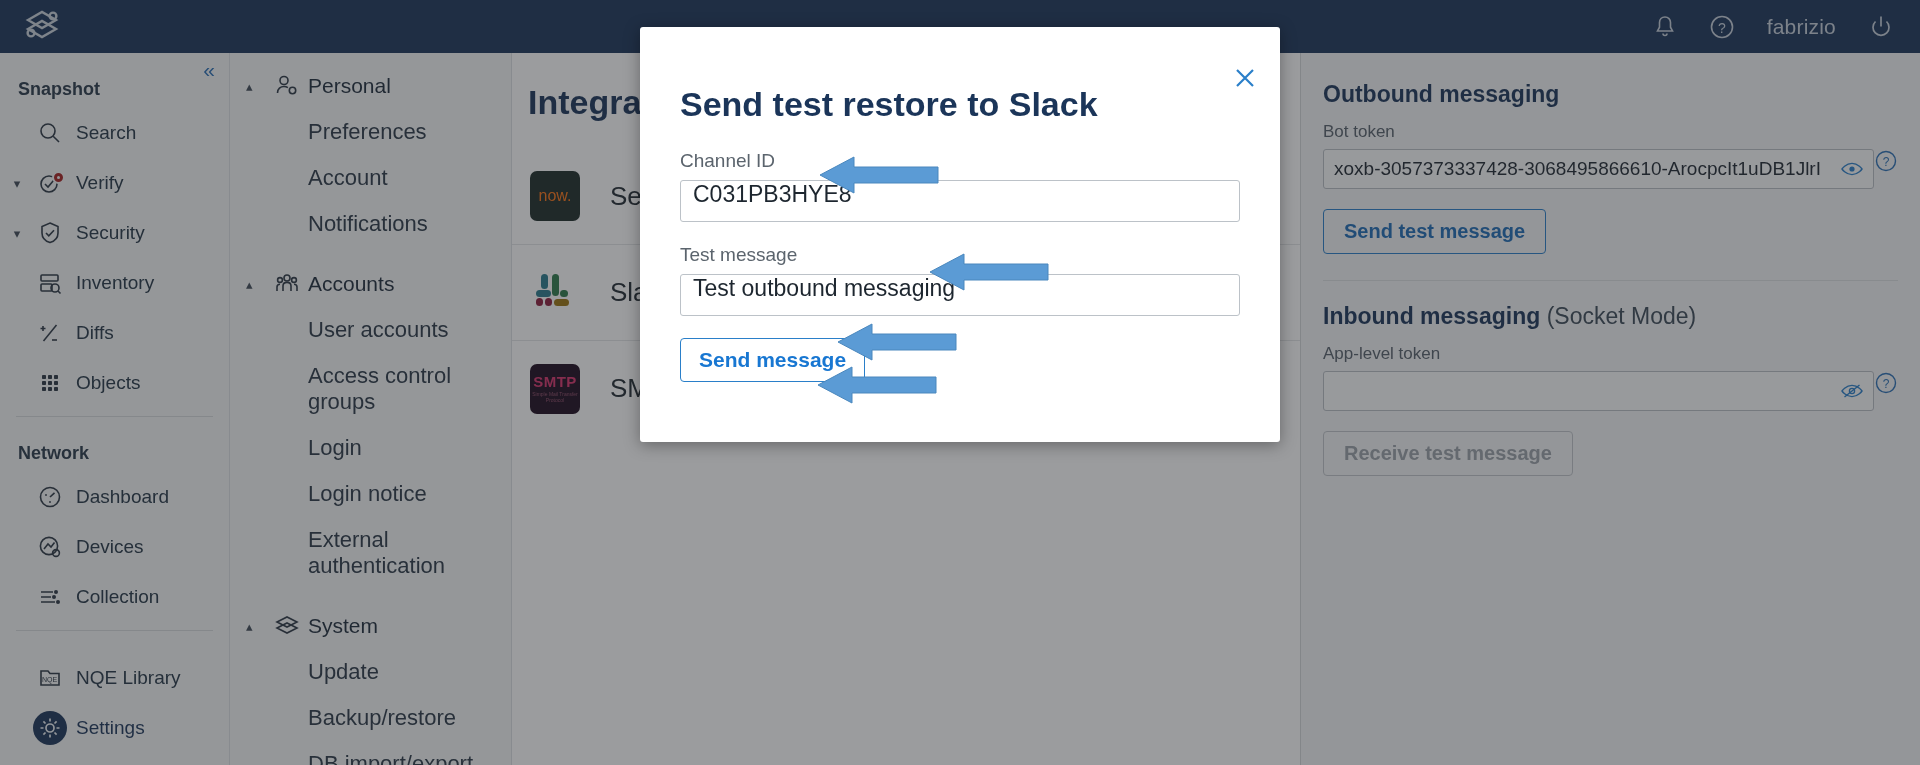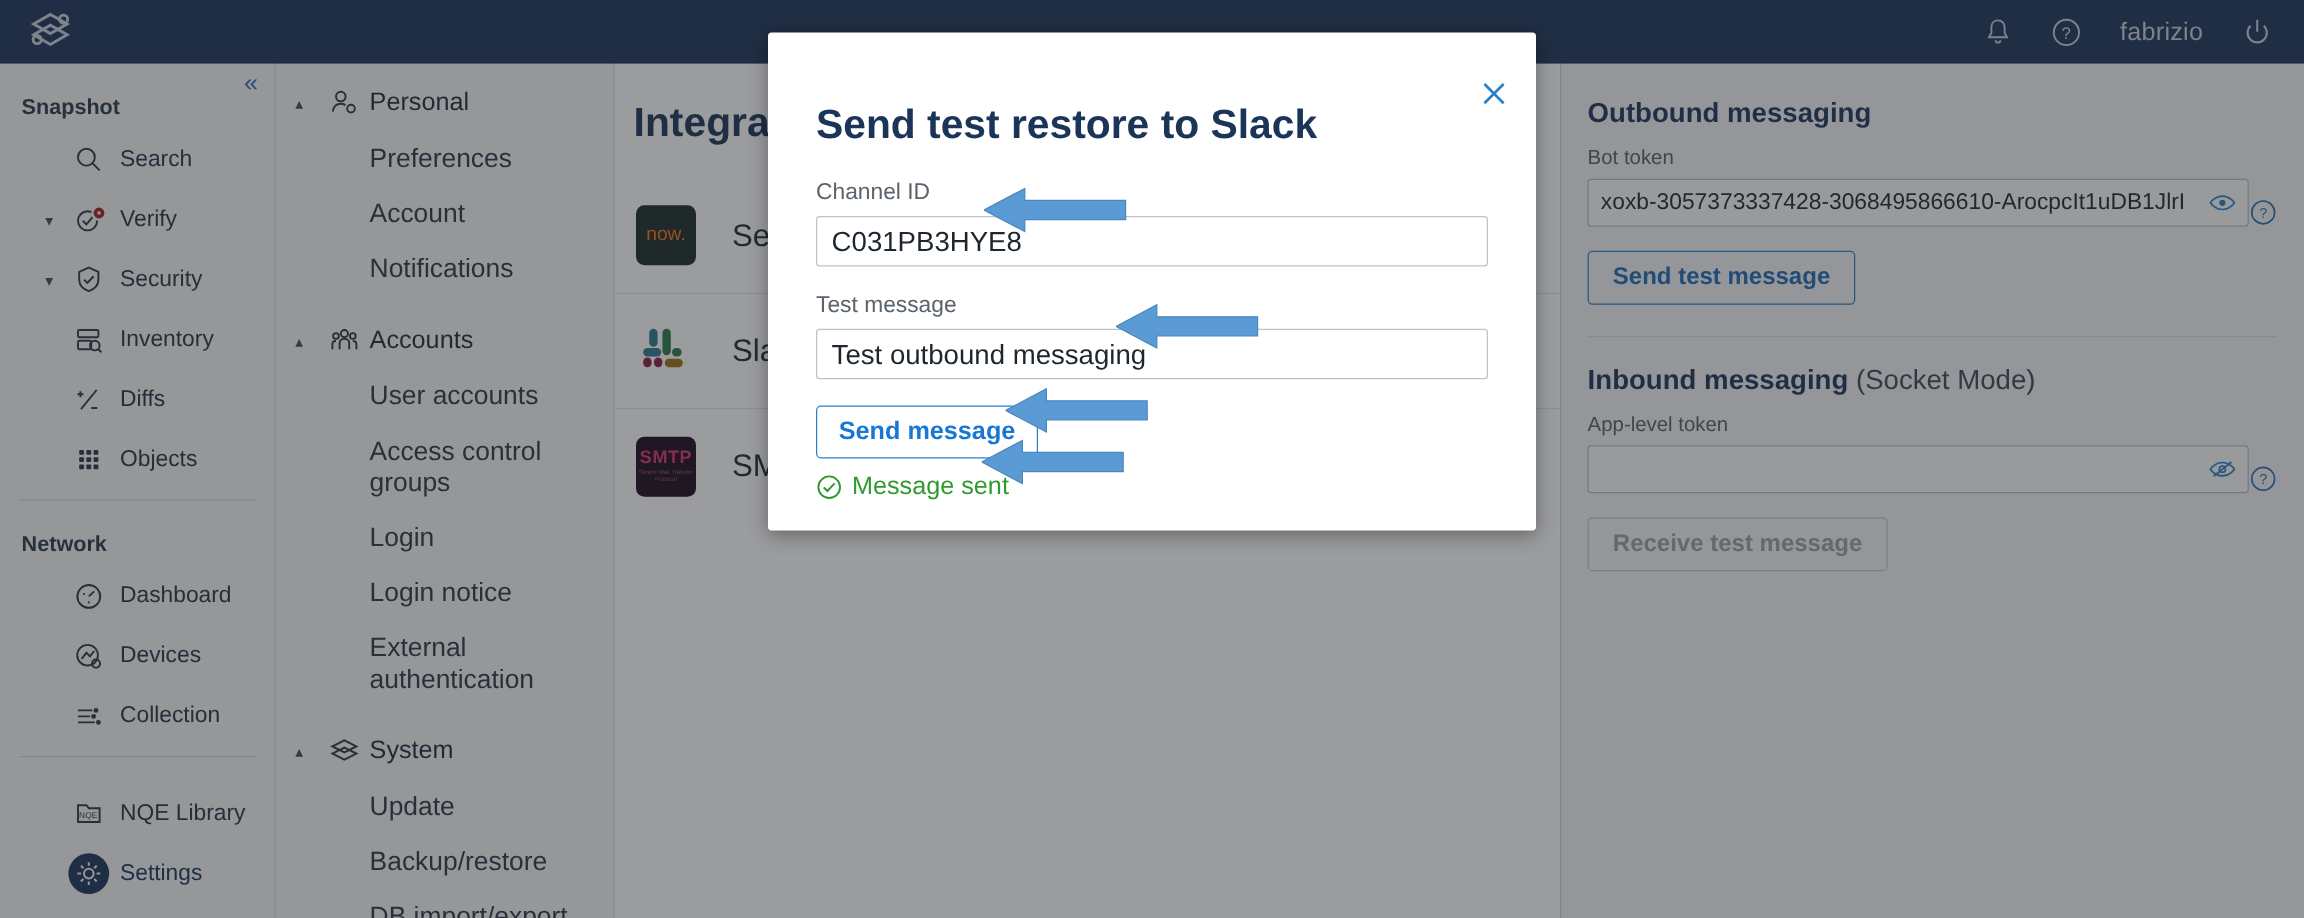--- a/index.html
+++ b/index.html
@@ -37,21 +37,21 @@
   }
   .collapse-btn {
     position: absolute; right: 14px; top: 6px; color: #2a6fb5; font-size: 21px;
     cursor: pointer; line-height: 1;
   }
   .rail-section-title {
     font-size: 18px; color: #2a3a4a; font-weight: 700;
     padding: 18px 0 8px 18px;
   }
   .rail-item {
-    display: flex; align-items: center; height: 50px; padding-left: 28px;
+    display: flex; align-items: center; height: 50px; padding-left: 4px;
     font-size: 19px; color: #253746; cursor: pointer; position: relative;
   }
   .rail-caret { width: 26px; color:#3f4b57; font-size: 13px; display:flex; align-items:center; justify-content:center; }
   .rail-caret.blank { visibility: hidden; }
   .rail-ico { width: 40px; display: flex; align-items: center; justify-content: center; position: relative; }
   .rail-label { margin-left: 6px; }
   .rail-item.active .rail-label { color: #1b3559; }
   .rail-badge {
     position: absolute; top: 1px; right: 5px; width: 13px; height: 13px;
     border-radius: 50%; background: #a52121; border: 2px solid #f4f5f6;
@@ -116,21 +116,21 @@
   .drawer-head {
     display: flex; align-items: center; height: 60px; padding: 0 22px;
     border-bottom: 1px solid #dde0e3;
   }
   .drawer-title { font-size: 26px; color: #1b2b3a; font-weight: 700; }
   .drawer-close { margin-left: auto; color: #2a7fc9; cursor: pointer; line-height:1; }
   .drawer-body { padding: 22px 22px 0 22px; }
   .d-h2 { font-size: 23px; color: #1b3559; font-weight: 700; margin: 6px 0 14px; }
   .d-h2 .sub { font-weight: 400; color: #3c4a58; }
   .d-label { font-size: 17px; color: #56606b; margin-bottom: 7px; }
-  .field-row { display: flex; align-items: flex-end; }
+  .field-row { display: flex; align-items: flex-start; }
   .field {
     flex: 1; height: 40px; background: #fafbfb; border: 1px solid #b9bfc5;
     border-radius: 3px; display: flex; align-items: center; padding: 0 10px;
   }
   .field .val {
     flex: 1; font-size: 19px; color: #1e2730; white-space: nowrap; overflow: hidden;
   }
   .field .eye { color: #2a7fc9; display: flex; align-items: center; cursor: pointer; }
   .help-ico { color: #2a6fb5; cursor: pointer; display: flex; align-items: center; }
   .d-btn {
@@ -152,21 +152,21 @@
     position: absolute; left: 640px; top: 27px; width: 640px; height: 415px;
     background: #fff; border-radius: 3px; z-index: 60;
     box-shadow: 0 3px 16px rgba(0,0,0,.35);
     padding: 26px 40px;
   }
   .modal-close { position: absolute; right: 22px; top: 38px; color: #2a7fc9; cursor: pointer; line-height: 1; }
   .modal-title { font-size: 34px; color: #1b3559; font-weight: 700; margin: 32px 0 26px 0; }
   .m-label { font-size: 19px; color: #5b646d; margin-bottom: 8px; }
   .m-input {
     width: 560px; height: 42px; border: 1px solid #bcc2c8; border-radius: 3px;
-    display: flex; align-items: center; padding: 0 12px; font-size: 23px; color: #1d262f;
+    display: flex; padding: 0 12px; font-size: 23px; color: #1d262f;
     background: #fff; margin-bottom: 22px;
   }
   .m-btn {
     background: #fff; border: 1px solid #2a7fc9; color: #1877d2; font-weight: 700;
     font-size: 21px; border-radius: 4px; padding: 9px 18px; cursor: pointer;
     font-family: "Liberation Sans", sans-serif;
   }
   .m-status { display: flex; align-items: center; margin-top: 12px; color: #2f9a2f; font-size: 21px; }
   .m-status .chk { margin-right: 8px; display: flex; }
 
@@ -514,29 +514,20 @@
       <span>C031PB3HYE8</span>
     </div>
 
     <div class="m-label">Test message</div>
     <div class="m-input">
       <span>Test outbound messaging</span>
     </div>
 
     <button class="m-btn">Send message</button>
 
-    <div class="m-status">
-      <span class="chk">
-        <svg width="22" height="22" viewBox="0 0 22 22">
-            <circle cx="11" cy="11" r="9" fill="none" stroke="#2f9a2f" stroke-width="1.6"></circle>
-            <path d="M6.5 11.2 L9.5 14.2 L15.5 7.8" fill="none" stroke="#2f9a2f" stroke-width="1.7"></path>
-          </svg>
-      </span>
-      <span>Message sent</span>
-    </div>
   </div>
 
   <div class="arrow" style="left:820px; top:155px;">
     <svg width="120" height="40" viewBox="0 0 120 40">
       <path d="M0 20 L34 2 L34 12 L118 12 L118 28 L34 28 L34 38 Z" fill="#5b9bd5" stroke="#4a87bd" stroke-width="1"></path>
     </svg>
   </div>
   <div class="arrow" style="left:930px; top:252px;">
     <svg width="120" height="40" viewBox="0 0 120 40">
       <path d="M0 20 L34 2 L34 12 L118 12 L118 28 L34 28 L34 38 Z" fill="#5b9bd5" stroke="#4a87bd" stroke-width="1"></path>

